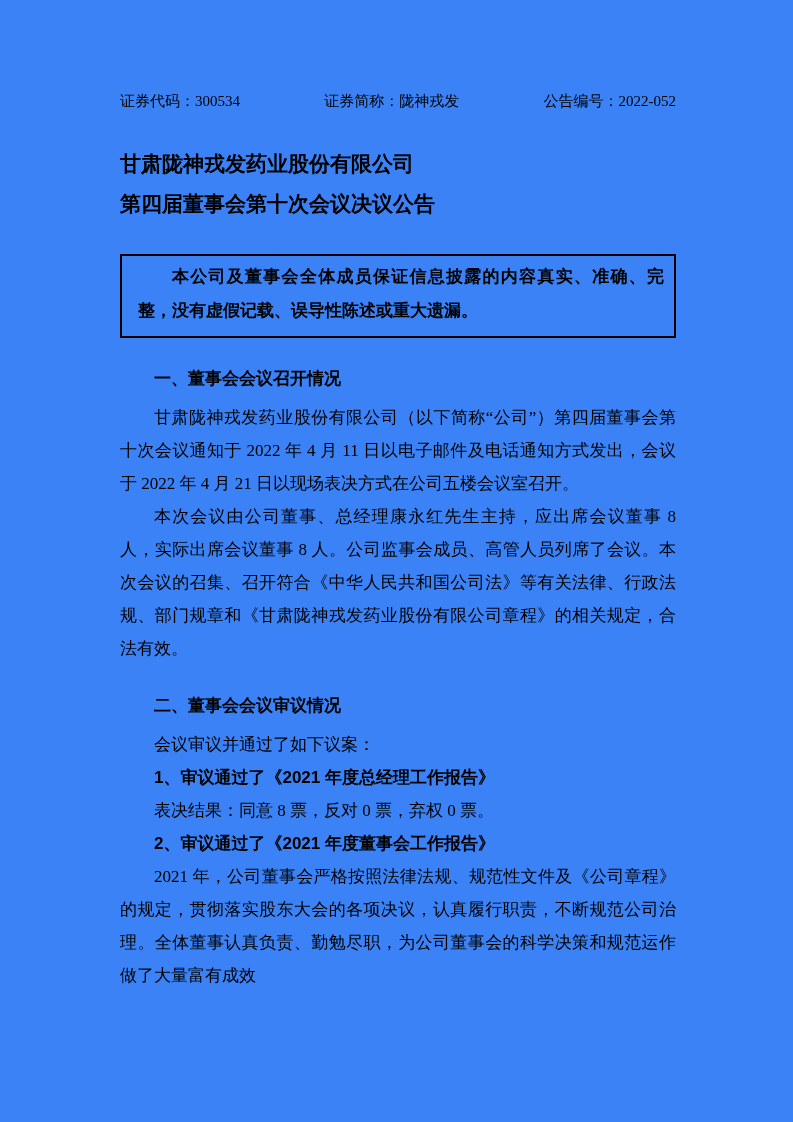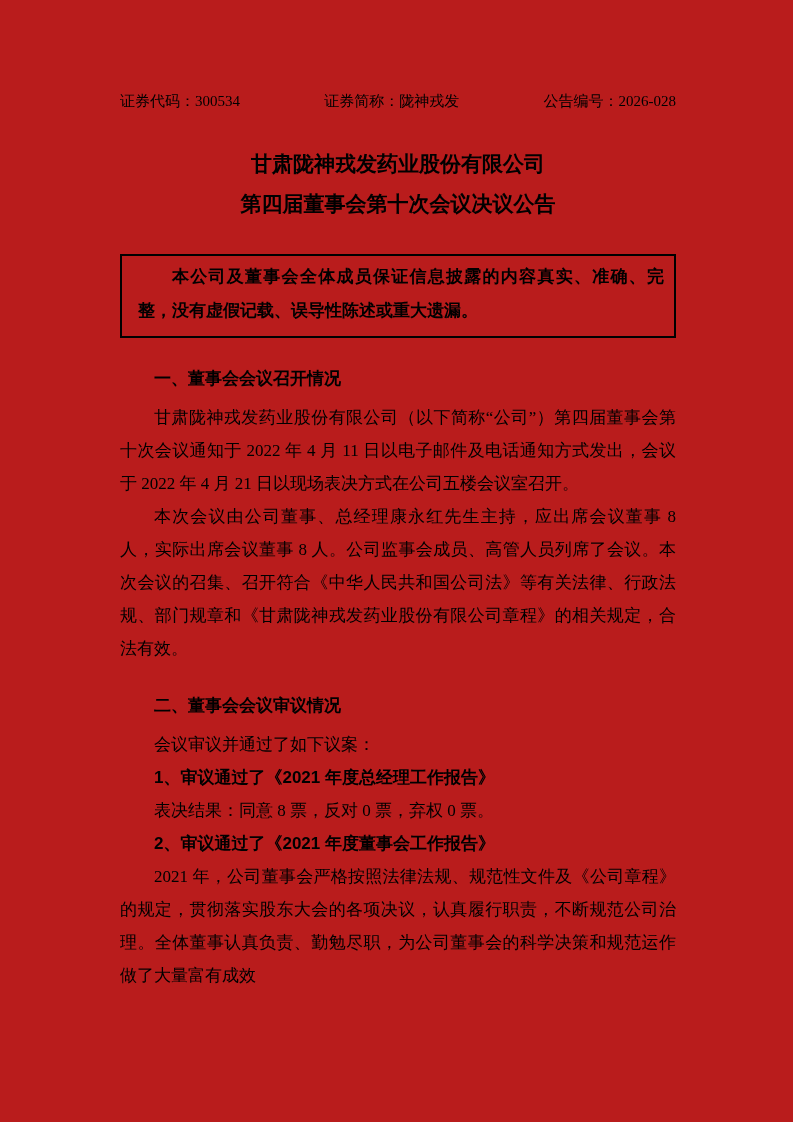--- a/index.html
+++ b/index.html
@@ -4,21 +4,21 @@
   <style>
     html, body {
       margin: 0;
       padding: 0;
       background: #ffffff;
     }
     .page {
       position: relative;
       width: 793px;
       height: 1122px;
-      background: #b91c1c;
+      background: #3b82f6;
       color: #000000;
       font-family: "Liberation Serif", "DejaVu Serif", serif;
       overflow: hidden;
       box-sizing: border-box;
     }
     .content {
       position: absolute;
       left: 120px;
       top: 92px;
       width: 556px;
@@ -29,21 +29,21 @@
       align-items: baseline;
       font-size: 15px;
       line-height: 18px;
       white-space: nowrap;
     }
     .titles {
       margin-top: 34px;
     }
     .title {
       margin: 0;
-      text-align: center;
+      text-align: left;
       font-size: 21px;
       font-weight: bold;
       line-height: 40px;
       font-family: Liberation Serif, serif;
     }
     .disclaimer-box {
       margin: 30px 0 22px 0;
       border: 2px solid #000000;
       padding: 4px 10px 8px 16px;
       box-sizing: border-box;
@@ -84,21 +84,21 @@
   </style>
 </head>
 <body>
 
 <div class="page">
   <div class="content">
 
     <div class="header-row">
       <span>证券代码：300534</span>
       <span>证券简称：陇神戎发</span>
-      <span>公告编号：2026-028</span>
+      <span>公告编号：2022-052</span>
     </div>
 
     <div class="titles">
       <h1 class="title">甘肃陇神戎发药业股份有限公司</h1>
       <h1 class="title">第四届董事会第十次会议决议公告</h1>
     </div>
 
     <div class="disclaimer-box">
       <p>本公司及董事会全体成员保证信息披露的内容真实、准确、完整，没有虚假记载、误导性陈述或重大遗漏。</p>
     </div>

